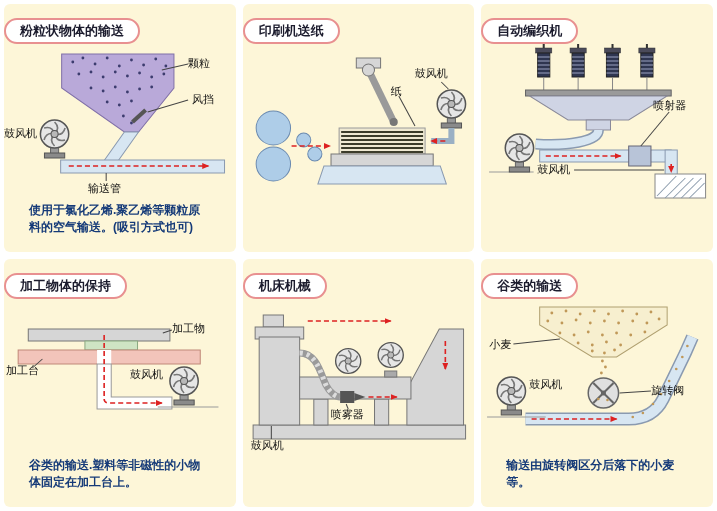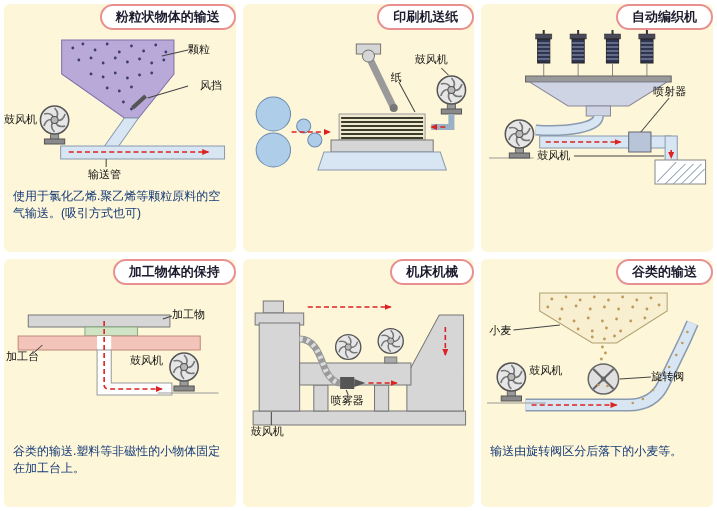--- a/index.html
+++ b/index.html
@@ -1,24 +1,24 @@
 <!DOCTYPE html>
 <html style="--panel_bg: #fdf6d8; --title_border: #e89090; --caption_color: #153a78; --arrow_red: #dd2222; --pipe_blue: #d7e6f2; --hopper_purple: #b9a9d9; --roller_blue: #aecde8; --table_pink: #f2c4ba; --pad_green: #cfe4c4; --machine_gray: #d6d6d6; --grain_tan: #c09858; --grain_cream: #f7efcf;"><head>
 <meta charset="utf-8">
 <style>
   html,body{margin:0;padding:0;}
   body{width:717px;height:511px;background:#ffffff;font-family:"Liberation Sans","DejaVu Sans",sans-serif;}
   .grid{display:grid;grid-template-columns:repeat(3,1fr);grid-template-rows:248px 248px;gap:7px;padding:4px;box-sizing:border-box;width:717px;height:511px;}
   .panel{background:var(--panel_bg);border-radius:6px;position:relative;overflow:hidden;display:flex;flex-direction:column;}
-  .title-wrap{text-align:right;margin-top:0;flex:none;}
+  .title-wrap{text-align:left;margin-top:14px;flex:none;}
   .title-box{display:inline-block;background:#fff;border:2px solid var(--title_border);border-radius:13px;padding:2px 14px;font-size:13px;font-weight:bold;color:#1c1c2e;}
   .illustration{position:relative;height:156px;flex:none;}
   .illustration svg.diagram{position:absolute;left:0;top:0;width:100%;height:100%;}
   .lbl{position:absolute;font-size:11px;color:#111;white-space:nowrap;line-height:1;text-align:center;}
-  .caption{flex:1;padding:2px 9px 6px;font-size:12px;line-height:1.42;font-weight:normal;color:var(--caption_color);}
+  .caption{flex:1;padding:2px 25px 6px;font-size:12px;line-height:1.42;font-weight:bold;color:var(--caption_color);}
   
   .pipe{fill:var(--pipe_blue);stroke:#8a9ab0;stroke-width:1;}
   .hopper{fill:var(--hopper_purple);stroke:#8070a8;stroke-width:1;}
   .roller{fill:var(--roller_blue);stroke:#6a8ab0;stroke-width:1;}
   .gray{fill:var(--machine_gray);stroke:#777;stroke-width:1;}
   .cream{fill:var(--grain_cream);stroke:#b0a070;stroke-width:1;}
   .red-dash{stroke:var(--arrow_red);stroke-width:1.6;stroke-dasharray:5 3;fill:none;}
   .leader{stroke:#444;stroke-width:1;}
 </style>
 </head>
@@ -89,21 +89,21 @@
         <line x1="140" y1="66" x2="127" y2="78" stroke="#555" stroke-width="4"></line>
         <polygon class="pipe" points="119,88 133,88 112,118 98,118"></polygon>
         <rect class="pipe" x="56" y="116" width="162" height="13"></rect>
         <use href="#blower" x="32" y="72" width="36" height="44"></use>
         <path class="red-dash" marker-end="url(#arrR)" d="M64 122 H 202"></path>
         <line class="leader" x1="182" y1="20" x2="156" y2="26"></line>
         <line class="leader" x1="182" y1="56" x2="142" y2="68"></line>
         <line class="leader" x1="101" y1="137" x2="101" y2="129"></line>
       </svg>
       <span class="lbl" style="left:184px;top:14px">颗粒</span>
-      <span class="lbl" style="left:196px;top:50px">风挡</span>
+      <span class="lbl" style="left:188px;top:50px">风挡</span>
       <span class="lbl" style="left:0px;top:84px">鼓风机</span>
       <span class="lbl" style="left:84px;top:139px">输送管</span>
     </div>
     <div class="caption">使用于氯化乙烯.聚乙烯等颗粒原料的空气输送。(吸引方式也可)</div>
   </section>
 
   <section class="panel">
     <div class="title-wrap"><div class="title-box">印刷机送纸</div></div>
     <div class="illustration">
       <svg class="diagram" viewBox="0 0 229 156" preserveAspectRatio="none">

